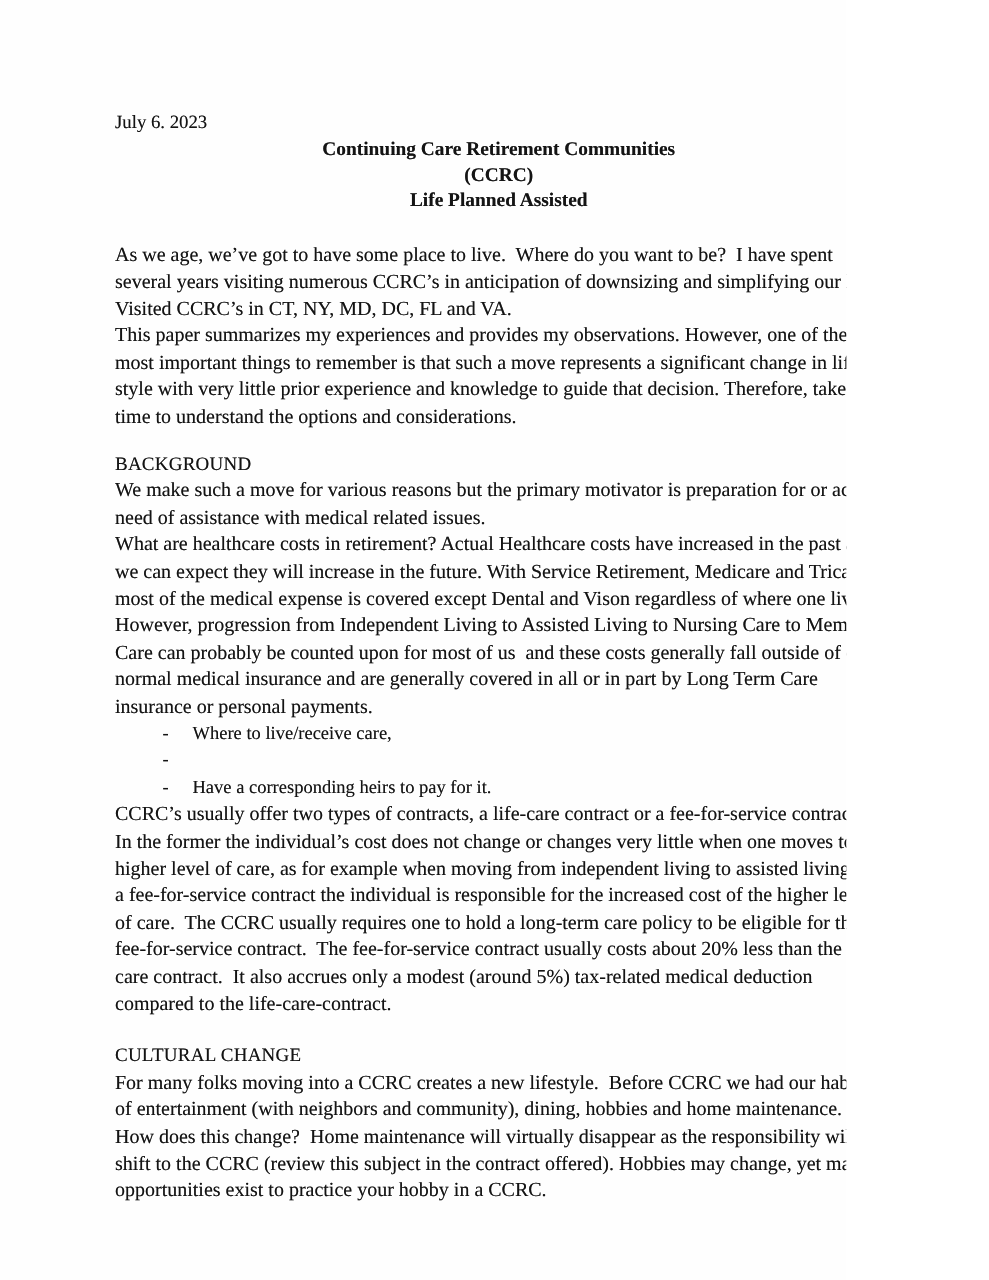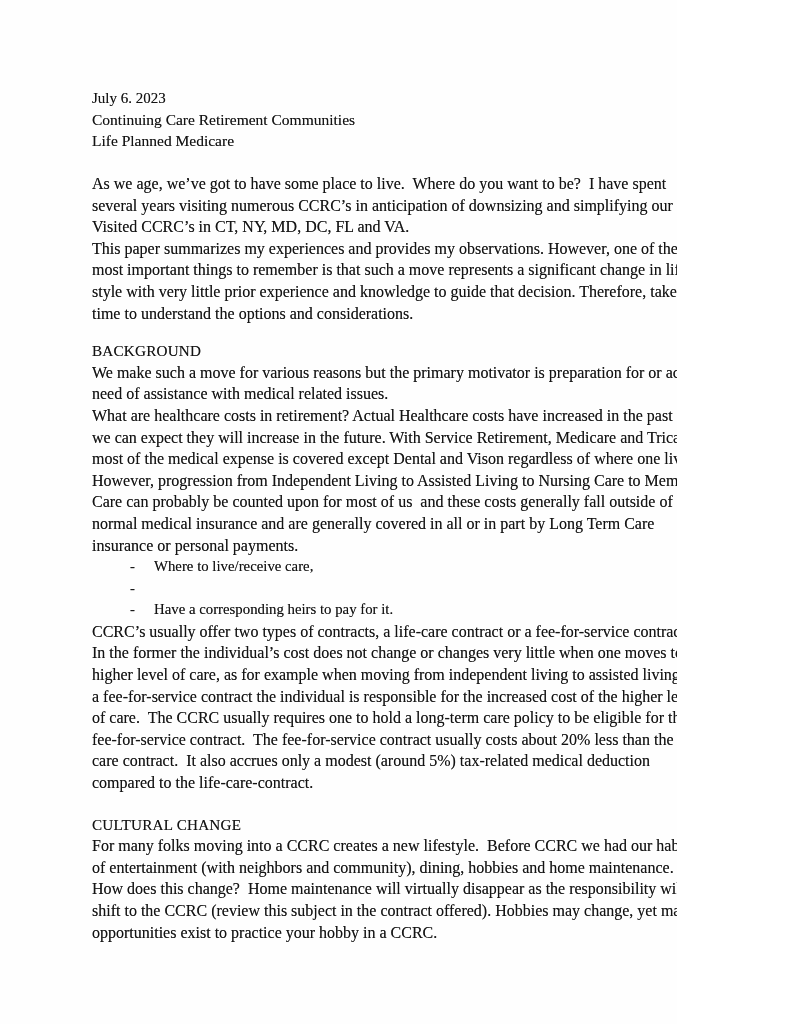--- a/index.html
+++ b/index.html
@@ -21,21 +21,22 @@
   }
   .content {
     width: 614px;
   }
   .date-line {
     font-size: 15px;
     line-height: 21px;
     margin: 0 0 1px 0;
   }
   .title-block {
-    font-weight: normal;
+    text-align: center;
+    font-weight: bold;
     font-size: 15.5px;
     line-height: 20.5px;
     margin: 0 0 22px 0;
   }
   p.body-para {
     font-size: 16px;
     line-height: 21.6px;
     margin: 0;
     white-space: pre-wrap;
   }
@@ -70,21 +71,22 @@
 </head>
 <body>
 
 <div class="page">
   <div class="content">
 
     <p class="date-line">July 6. 2023</p>
 
     <div class="title-block">
       <div>Continuing Care Retirement Communities</div>
-      <div>Life Planned Medicare</div>
+      <div>(CCRC)</div>
+      <div>Life Planned Assisted</div>
     </div>
 
     <div>
       <p class="body-para">As we age, we’ve got to have some place to live.  Where do you want to be?  I have spent several years visiting numerous CCRC’s in anticipation of downsizing and simplifying our life.  Visited CCRC’s in CT, NY, MD, DC, FL and VA.</p>
       <p class="body-para">This paper summarizes my experiences and provides my observations. However, one of the most important things to remember is that such a move represents a significant change in life style with very little prior experience and knowledge to guide that decision. Therefore, take the time to understand the options and considerations.</p>
     </div>
 
     <div>
       <p class="section-heading">BACKGROUND</p>
       <p class="body-para">We make such a move for various reasons but the primary motivator is preparation for or actual need of assistance with medical related issues.</p>

